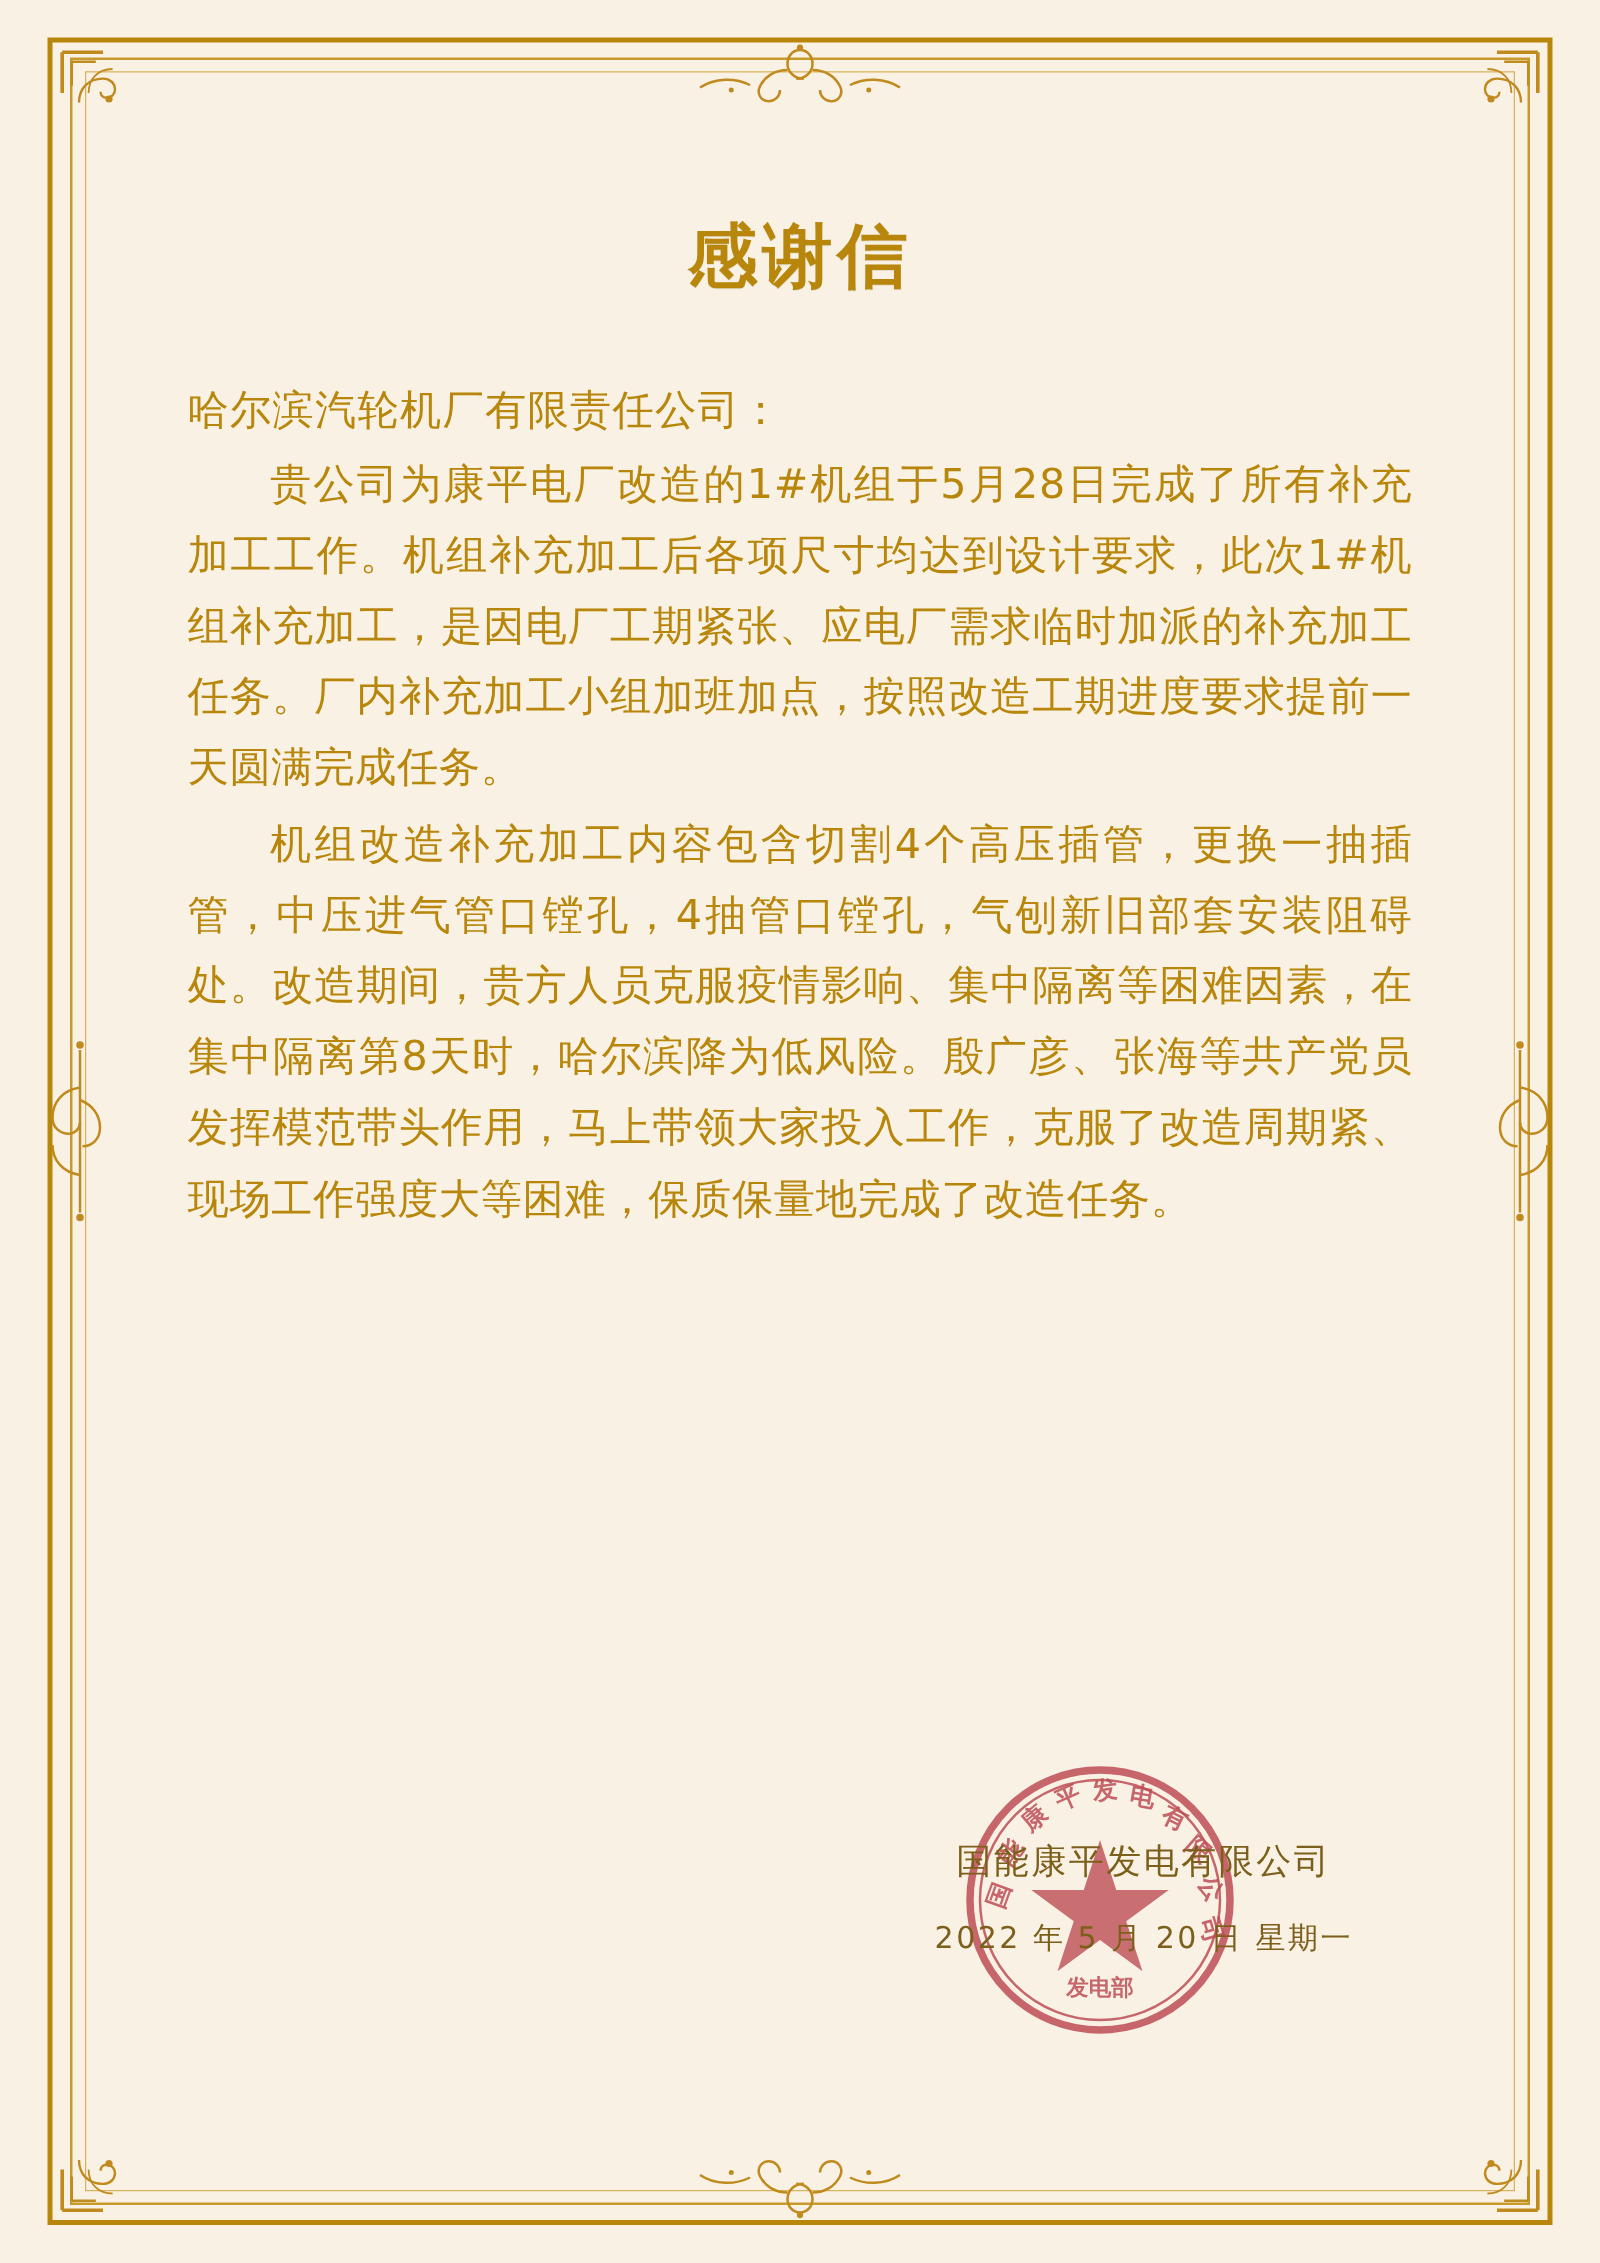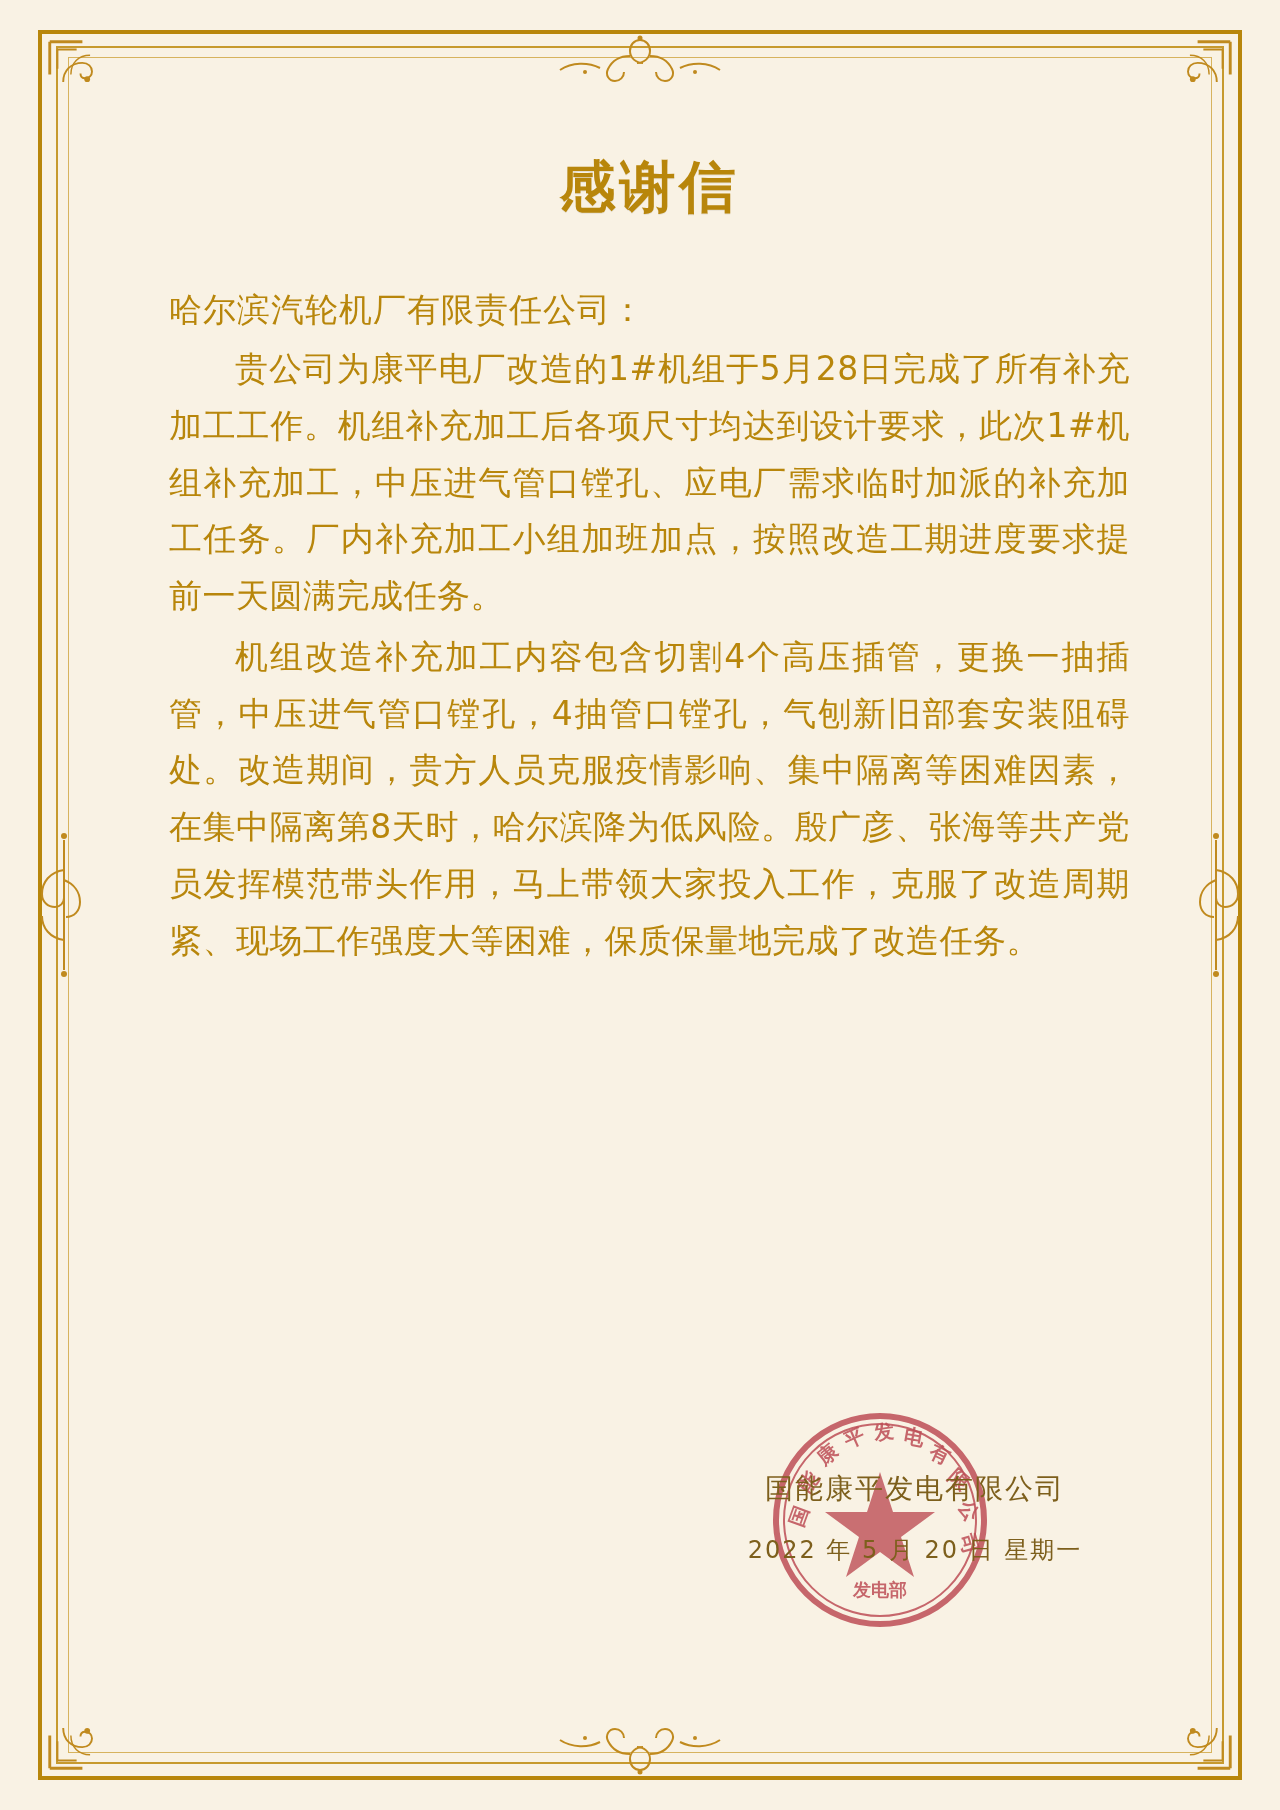--- a/index.html
+++ b/index.html
@@ -73,22 +73,21 @@
   }
   .orn-side svg { width:100%; height:100%; display:block; }
   .orn-side.left  { left: 34px; }
   .orn-side.right { right: 34px; transform: translateY(-50%) scaleX(-1); }
 
   
   .content {
     position: absolute;
     left: 150px;
     right: 150px;
-    top: 150px;
-    margin-left: 19px;
+    top: 168px;
   }
   .doc-title {
     text-align: center;
     font-family: "DejaVu Sans", "Liberation Sans", sans-serif;
     font-weight: bold;
     font-size: 56px;
     color: #b8860b;
     letter-spacing: 4px;
     margin: 0 0 58px 0;
     text-shadow: 0 1px 0 rgba(0,0,0,0.08);
@@ -237,21 +236,21 @@
       <path d="M30 130 c-14-2-22-12-22-24"></path>
       <circle cx="30" cy="26" r="3" fill="currentColor" stroke="none"></circle>
       <circle cx="30" cy="164" r="3" fill="currentColor" stroke="none"></circle>
       <path d="M30 70 c10 4 16 12 16 22 0 9-6 15-14 15"></path>
     </svg>
   </div>
 
   <div class="content">
     <h1 class="doc-title">感谢信</h1>
     <div class="salutation">哈尔滨汽轮机厂有限责任公司：</div>
-    <p class="para">贵公司为康平电厂改造的1#机组于5月28日完成了所有补充加工工作。机组补充加工后各项尺寸均达到设计要求，此次1#机组补充加工，中压进气管口镗孔、应电厂需求临时加派的补充加工任务。厂内补充加工小组加班加点，按照改造工期进度要求提前一天圆满完成任务。</p>
+    <p class="para">贵公司为康平电厂改造的1#机组于5月28日完成了所有补充加工工作。机组补充加工后各项尺寸均达到设计要求，此次1#机组补充加工，是因电厂工期紧张、应电厂需求临时加派的补充加工任务。厂内补充加工小组加班加点，按照改造工期进度要求提前一天圆满完成任务。</p>
     <p class="para">机组改造补充加工内容包含切割4个高压插管，更换一抽插管，中压进气管口镗孔，4抽管口镗孔，气刨新旧部套安装阻碍处。改造期间，贵方人员克服疫情影响、集中隔离等困难因素，在集中隔离第8天时，哈尔滨降为低风险。殷广彦、张海等共产党员发挥模范带头作用，马上带领大家投入工作，克服了改造周期紧、现场工作强度大等困难，保质保量地完成了改造任务。</p>
   </div>
 
   <div class="seal">
     <svg viewBox="0 0 240 240">
       <g fill="none" stroke="#b02a37" stroke-width="6" opacity="0.85">
         <circle cx="120" cy="120" r="104"></circle>
         <circle cx="120" cy="120" r="96" stroke-width="2"></circle>
       </g>
       <polygon points="120,72 133,112 175,112 141,137 154,177 120,152 86,177 99,137 65,112 107,112" fill="#b02a37" opacity="0.8"></polygon>

